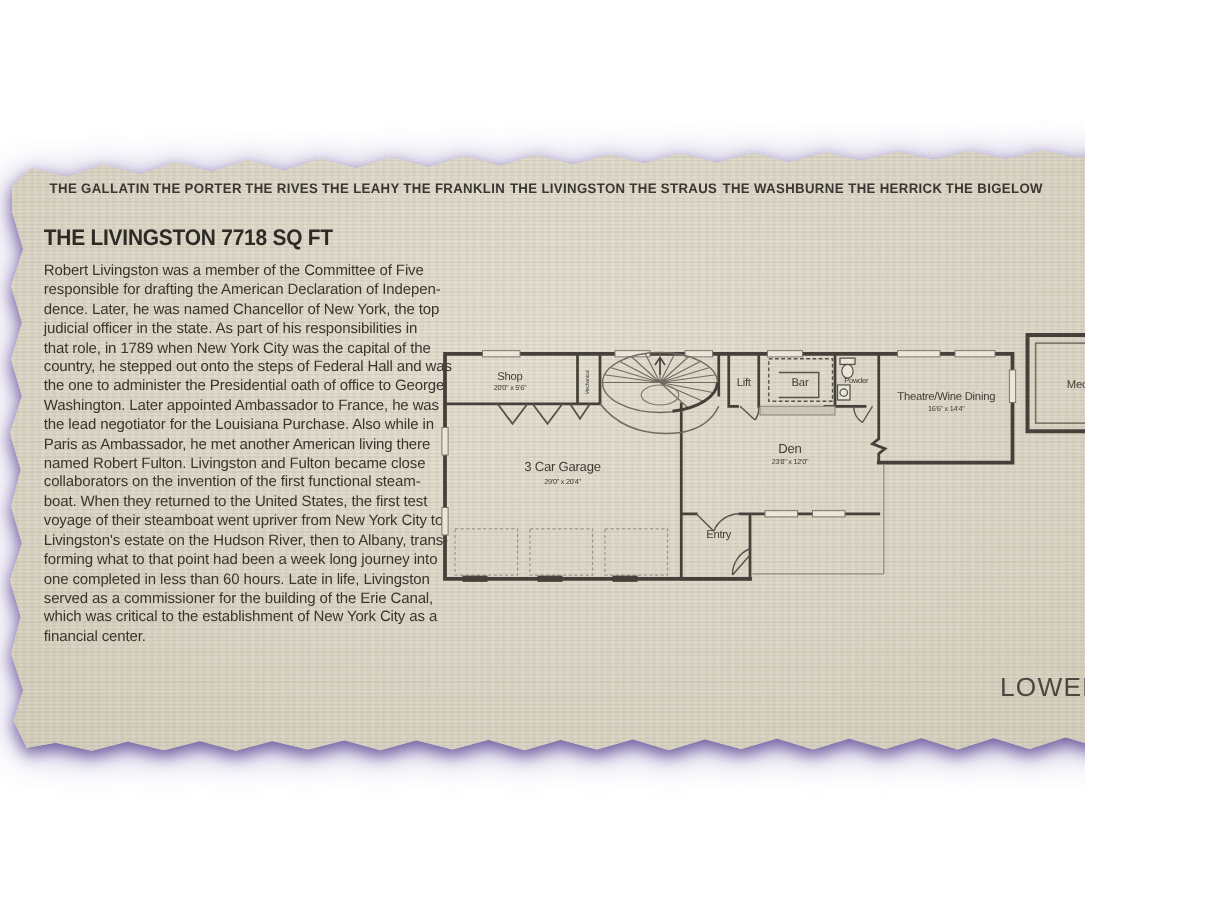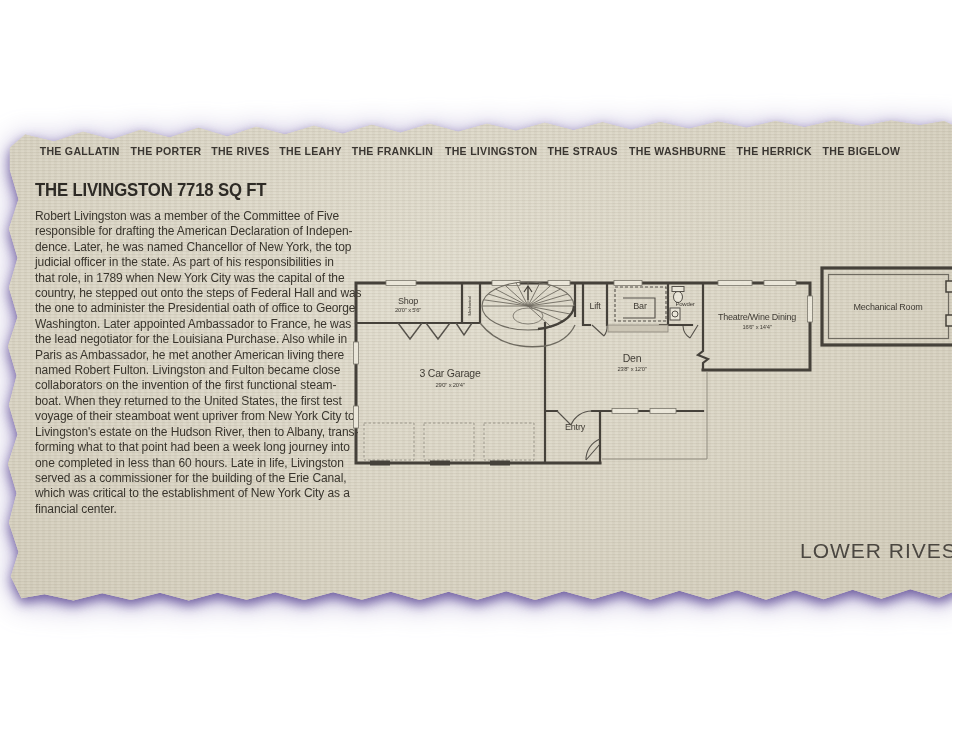--- a/index.html
+++ b/index.html
@@ -1,18 +1,18 @@
 <!DOCTYPE html>
 <html><head>
 <meta charset="utf-8">
 <style>
   * { margin:0; padding:0; box-sizing:border-box; }
   html,body { background:#ffffff; }
   .page {
-    position:relative; width:952px; height:735px; background:#ffffff;
+    position:relative; width:868px; height:735px; background:#ffffff;
     overflow:hidden; font-family:"Liberation Sans", sans-serif;
   }
   
   .paper-wrap {
     position:absolute; left:0; top:0; width:980px; height:735px;
     filter: drop-shadow(0 5px 6px rgba(96,77,150,0.85)) drop-shadow(0 2px 14px rgba(118,99,170,0.45));
     z-index:0;
   }
   .paper {
     position:absolute; left:6px; top:116px; width:962px; height:490px;

